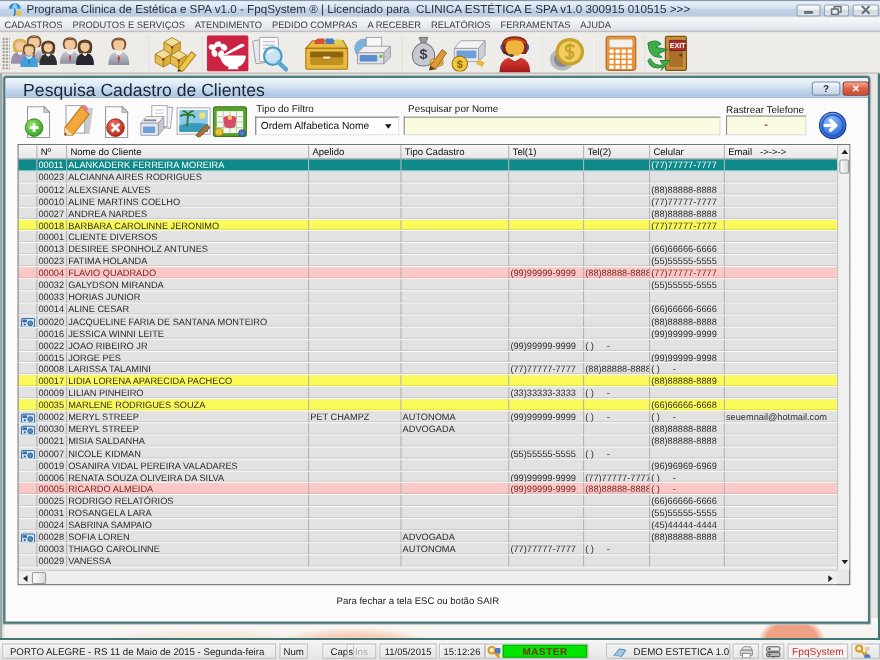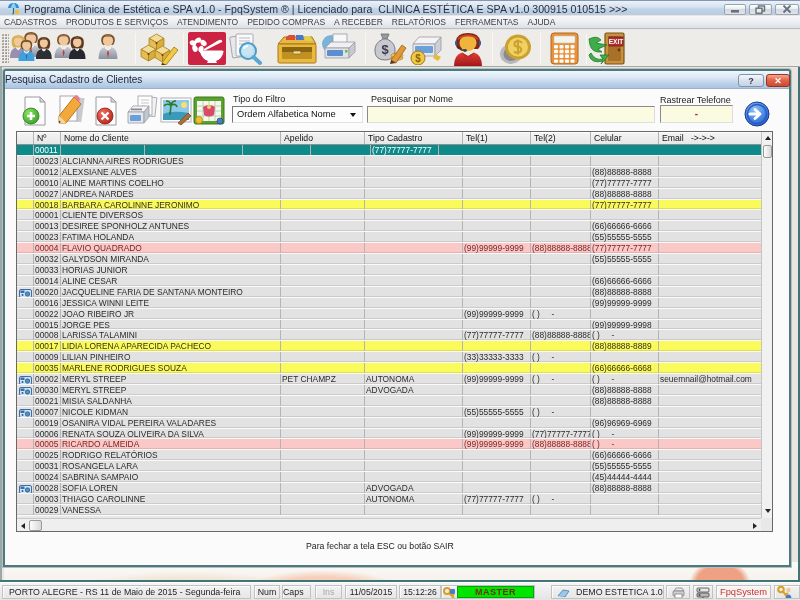--- a/index.html
+++ b/index.html
@@ -18,21 +18,21 @@
 
 #mdi{left:0;top:67px;width:800px;height:515px;position:absolute;background:#e9e6e1;border-left:2px solid #9aa8a8;border-right:2px solid #3f7576;border-bottom:2px solid #3f7576}
 #photo{position:absolute;left:2px;top:495px;width:794px;height:18px;background:
 radial-gradient(ellipse 42px 30px at 716px 20px,#efa183 0 55%,rgba(239,161,131,0) 72%),
 radial-gradient(ellipse 100px 24px at 318px 26px,rgba(246,200,176,.85) 0 45%,rgba(246,200,176,0) 75%),
 radial-gradient(ellipse 140px 22px at 185px 26px,rgba(240,228,212,.8) 0 45%,rgba(240,228,212,0) 78%),
 linear-gradient(#fbfaf8,#f6f2ed)}
 
 #win{position:absolute;left:3px;top:69px;width:788px;height:498px;border:2px solid #4e7a7e;border-radius:3px 3px 0 0;background:#fbfbfb;box-shadow:0 0 0 1px #b6bfc2}
 #wtitle{position:absolute;left:0;top:0;width:784px;height:18px;background:linear-gradient(#f0f6fc,#d9e6f4 40%,#bed2ea 70%,#abc4e2);border-bottom:1px solid #98b0c8;border-radius:2px 2px 0 0}
-#wtitle .txt{position:absolute;left:0;top:3px;font-size:10px;color:#1a2634}
+#wtitle .txt{position:absolute;left:16px;top:3px;font-size:16px;color:#1a2634}
 .hbtn{position:absolute;top:3px;height:13px;border-radius:3px;text-align:center;font-weight:bold}
 #btnq{left:733px;width:26px;border:1px solid #8494a8;background:linear-gradient(#f4f8fc,#d8e3f0 50%,#c2d2e6);color:#334;font-size:9px;line-height:12px}
 #btnx{left:761px;width:24px;border:1px solid #993020;background:linear-gradient(#f4a890,#e2654a 45%,#cc4c2e);color:#fff;font-size:9px;line-height:12px}
 .ii{position:absolute}
 .lbl{position:absolute;font-size:9px;color:#222;white-space:nowrap}
 #combo{position:absolute;left:227px;top:35px;width:131px;height:17px;background:#fdfdfd;border:1px solid;border-color:#777 #e2e2e2 #e2e2e2 #777;font-size:9.3px;color:#111;line-height:15px;padding-left:4px}
 #combo .arr{position:absolute;right:6px;top:6px;width:0;height:0;border-left:3.5px solid transparent;border-right:3.5px solid transparent;border-top:4.5px solid #111}
 .yinp{position:absolute;background:#fbfbe1;border:1px solid;border-color:#8a8a8a #dedede #dedede #8a8a8a}
 
 #grid{position:absolute;left:11px;top:60px;width:757px;height:401px;border:1px solid #686868;background:#e8e8e8}
@@ -390,20 +390,21 @@
         <div class="c" style="width:98px">Tipo Cadastro</div>
         <div class="c" style="width:68px">Tel(1)</div>
         <div class="c" style="width:60px">Tel(2)</div>
         <div class="c" style="width:68px">Celular</div>
         <div class="c ce">Email&nbsp;&nbsp;&nbsp;-&gt;-&gt;-&gt;</div>
   </div>
   <div id="gbody">
 <div class="r sel">
           <div class="c ci"></div>
           <div class="c" style="width:27px">00011</div>
+          <div class="c" style="width:220px">ALANKADERK FERREIRA MOREIRA</div>
           <div class="c" style="width:84px"></div>
           <div class="c" style="width:98px"></div>
           <div class="c" style="width:68px"></div>
           <div class="c" style="width:60px"></div>
           <div class="c" style="width:68px">(77)77777-7777</div>
           <div class="c ce"></div>
         </div>
 <div class="r">
           <div class="c ci"></div>
           <div class="c" style="width:27px">00023</div>
@@ -813,21 +814,21 @@
    <div class="thumb" style="left:12px;top:0.5px;width:13px;height:11px"></div>
    <div class="sarr" style="right:4px;top:3.5px;border-top:3px solid transparent;border-bottom:3px solid transparent;border-left:4px solid #222"></div>
   </div>
  </div>
  <span class="lbl" style="left:301px;top:470px;font-size:8.7px">Para fechar a tela ESC ou botão SAIR</span>
 </div>
 
 <div id="status">
  <div class="sp" style="left:2px;width:249px;padding-left:6px">PORTO ALEGRE - RS 11 de Maio de 2015 - Segunda-feira</div>
  <div class="sp" style="left:254px;width:26px;text-align:center">Num</div>
- <div class="sp" style="left:282px;width:29px;text-align:left">Caps</div>
+ <div class="sp" style="left:293px;width:29px;text-align:right">Caps</div>
  <div class="sp" style="left:315px;width:27px;text-align:center;color:#a8a8a8">Ins</div>
  <div class="sp" style="left:345px;width:52px;text-align:center;font-size:8.6px">11/05/2015</div>
  <div class="sp" style="left:399px;width:42px;text-align:center;font-size:8.6px">15:12:26</div>
  <div class="sp" style="left:441px;width:94px">
    <svg style="position:absolute;left:1px;top:1px" width="13" height="12" viewBox="0 0 13 12">
         <circle cx="4" cy="4" r="3" fill="none" stroke="#d8a020" stroke-width="2"></circle>
         <path d="M6,6 L11,11 M9,9 L11,7" stroke="#d8a020" stroke-width="2"></path>
         <rect x="7" y="2" width="5" height="5" rx="1" fill="#4a7ac8"></rect>
       </svg>
    <div style="position:absolute;left:15px;top:0.5px;width:77px;height:11.5px;background:#00e400;border:1px solid #0a0;text-align:center;font-weight:bold;color:#7b2b10;font-size:9px;line-height:11px;letter-spacing:.5px">MASTER</div>

